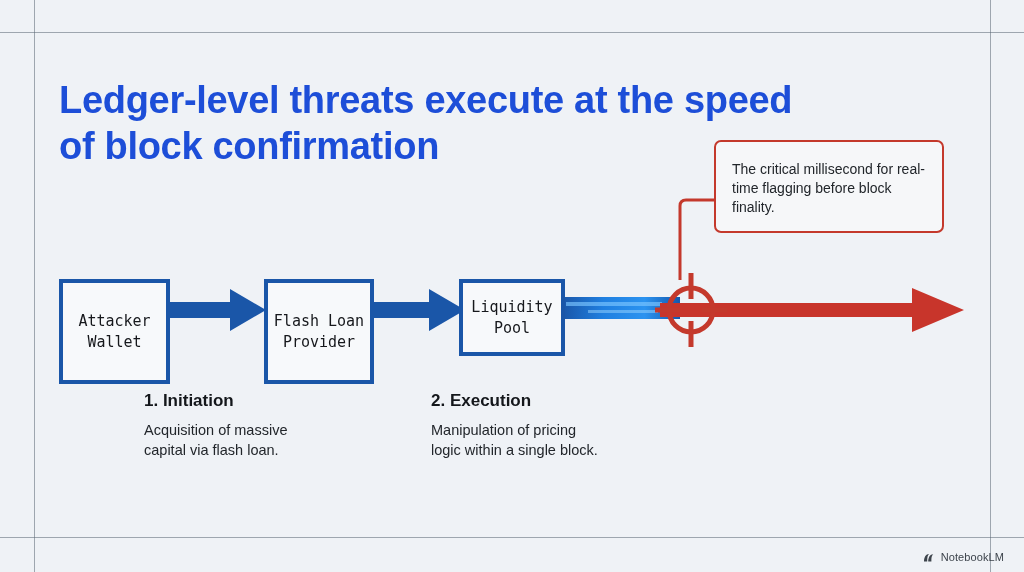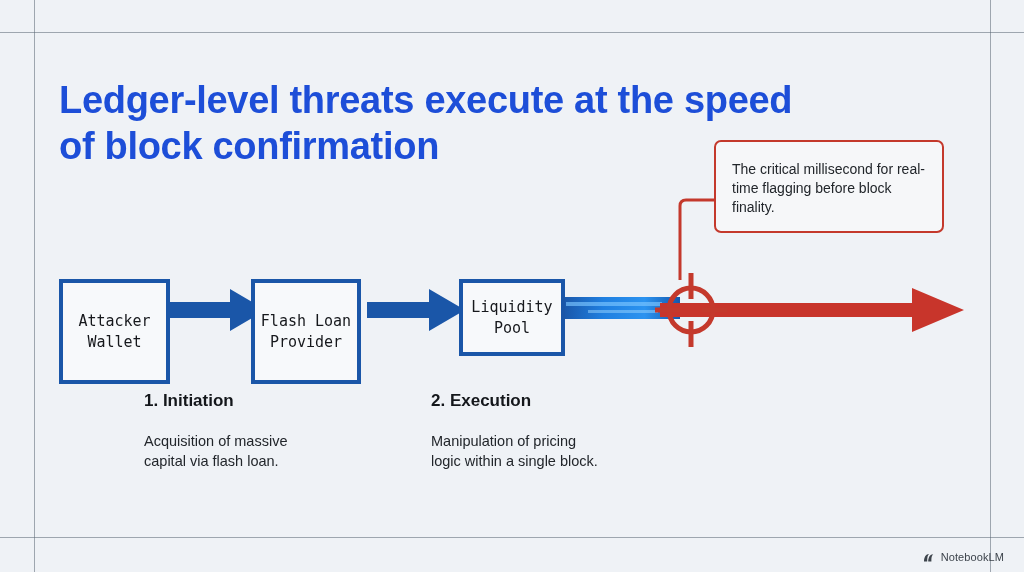--- a/index.html
+++ b/index.html
@@ -106,21 +106,21 @@
   
   .step { position: absolute; }
   .step .step-title {
     font-size: 17px;
     font-weight: 700;
     color: #14171b;
     text-align: left;
     line-height: 22px;
   }
   .step .step-desc {
-    margin-top: 19px;
+    margin-top: 8px;
     font-size: 14.5px;
     line-height: 20px;
     color: #22262b;
     text-align: left;
     white-space: pre-line;
   }
 
   
   #watermark {
     position: absolute;
@@ -170,21 +170,21 @@
     <rect x="0" y="4" width="118" height="22" fill="url(#glowgrad)"></rect>
     <rect x="4" y="9" width="96" height="4" fill="#7cc6ff" opacity=".65"></rect>
     <rect x="26" y="17" width="70" height="3" fill="#9ad5ff" opacity=".5"></rect>
   </svg>
 
   <div class="node" style="left:59px;  top:255px; width:111px; height:105px;">
     <span class="node-label">Attacker
 Wallet</span>
   </div>
 
-  <div class="node" style="left:251px; top:255px; width:110px; height:105px;">
+  <div class="node" style="left:264px; top:255px; width:110px; height:105px;">
     <span class="node-label">Flash Loan
 Provider</span>
   </div>
 
   <div class="node" style="left:459px; top:255px; width:106px; height:77px;">
     <span class="node-label">Liquidity
 Pool</span>
   </div>
 
   <svg id="red-arrow" style="left:660px; top:286px;" width="306" height="48" viewBox="0 0 306 48">

